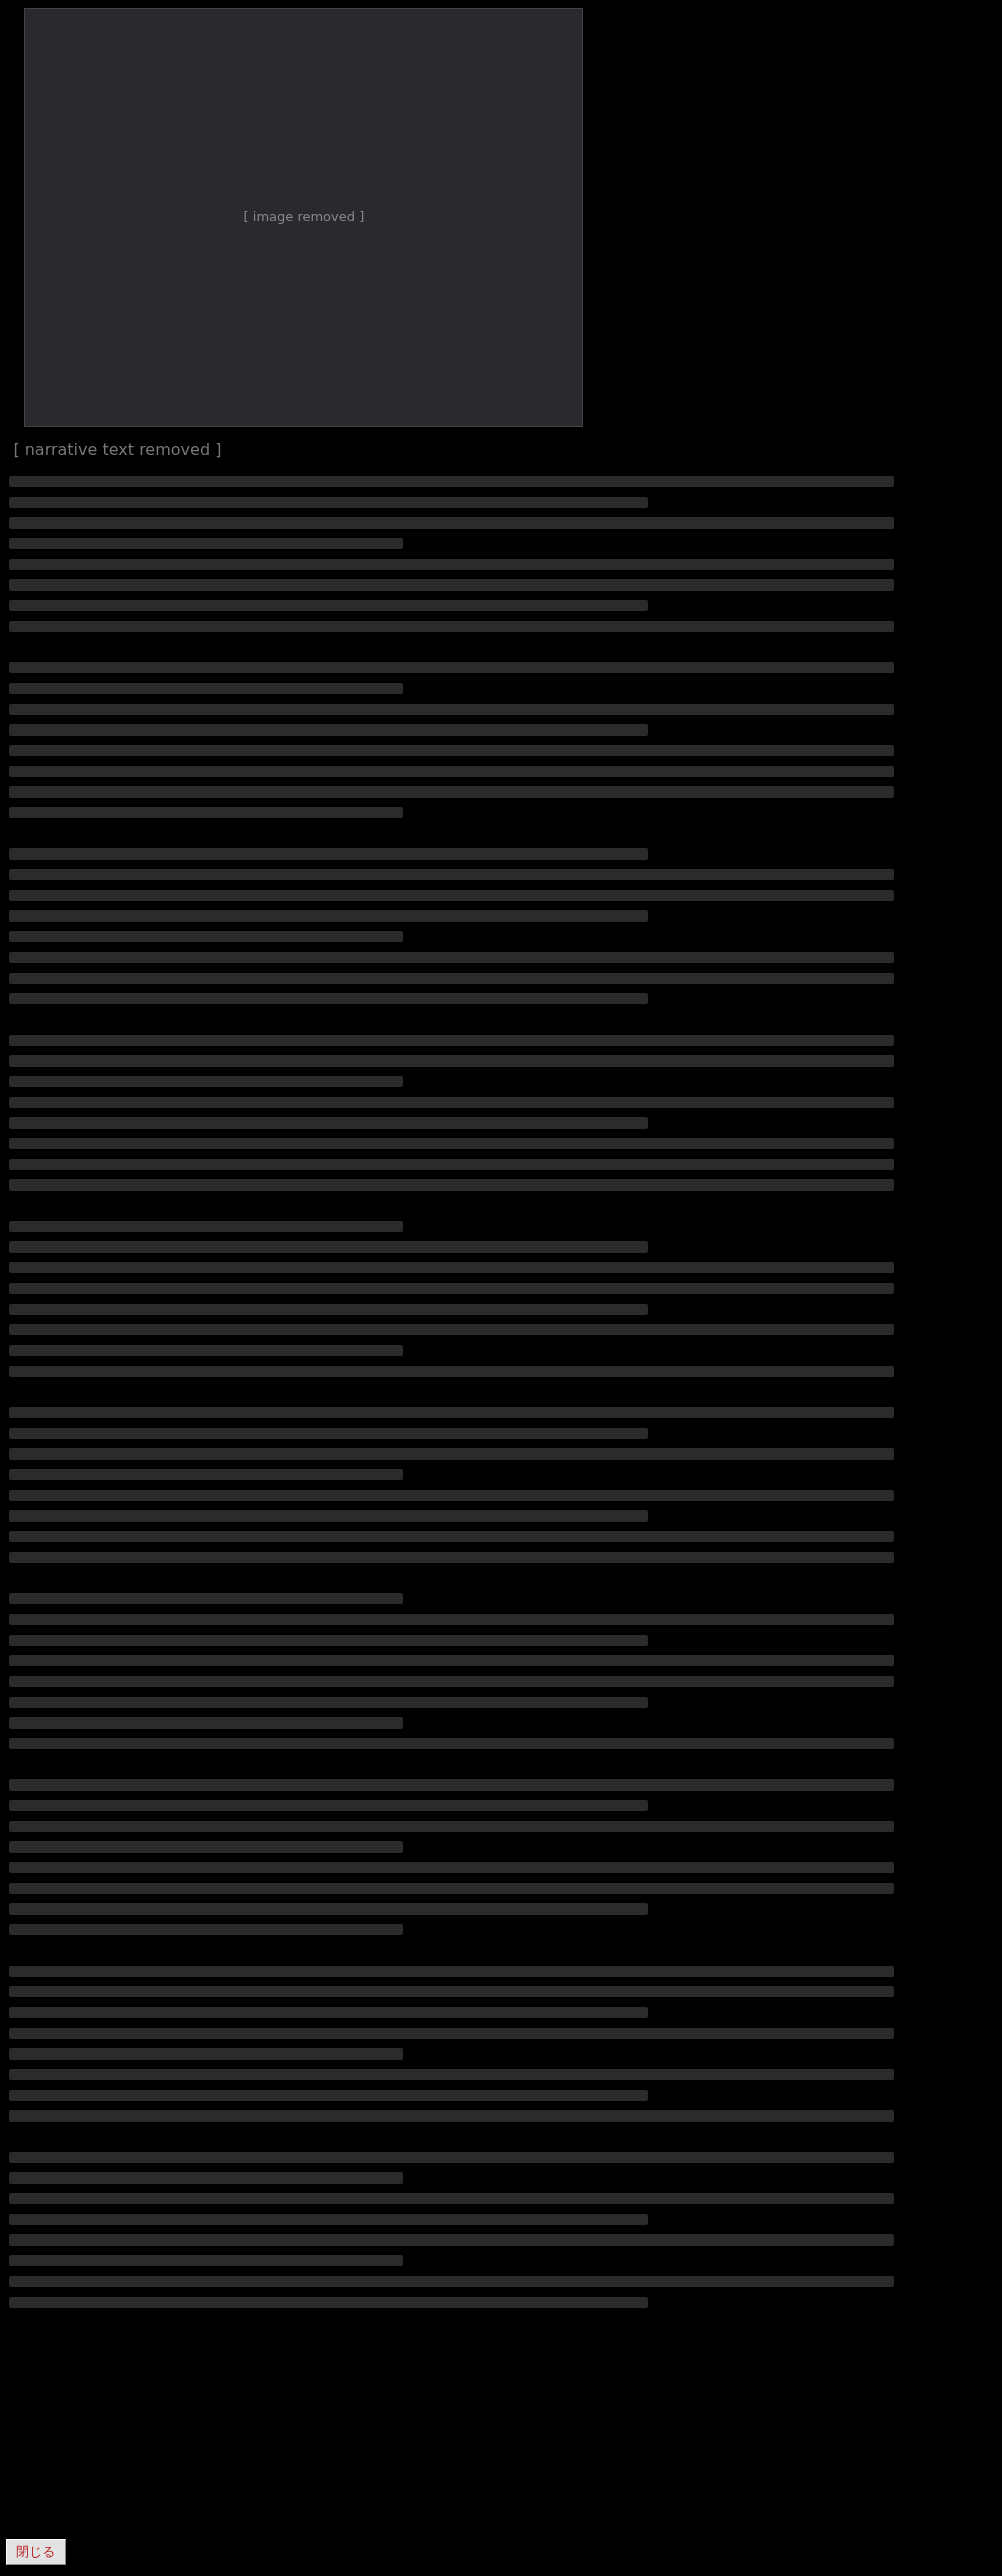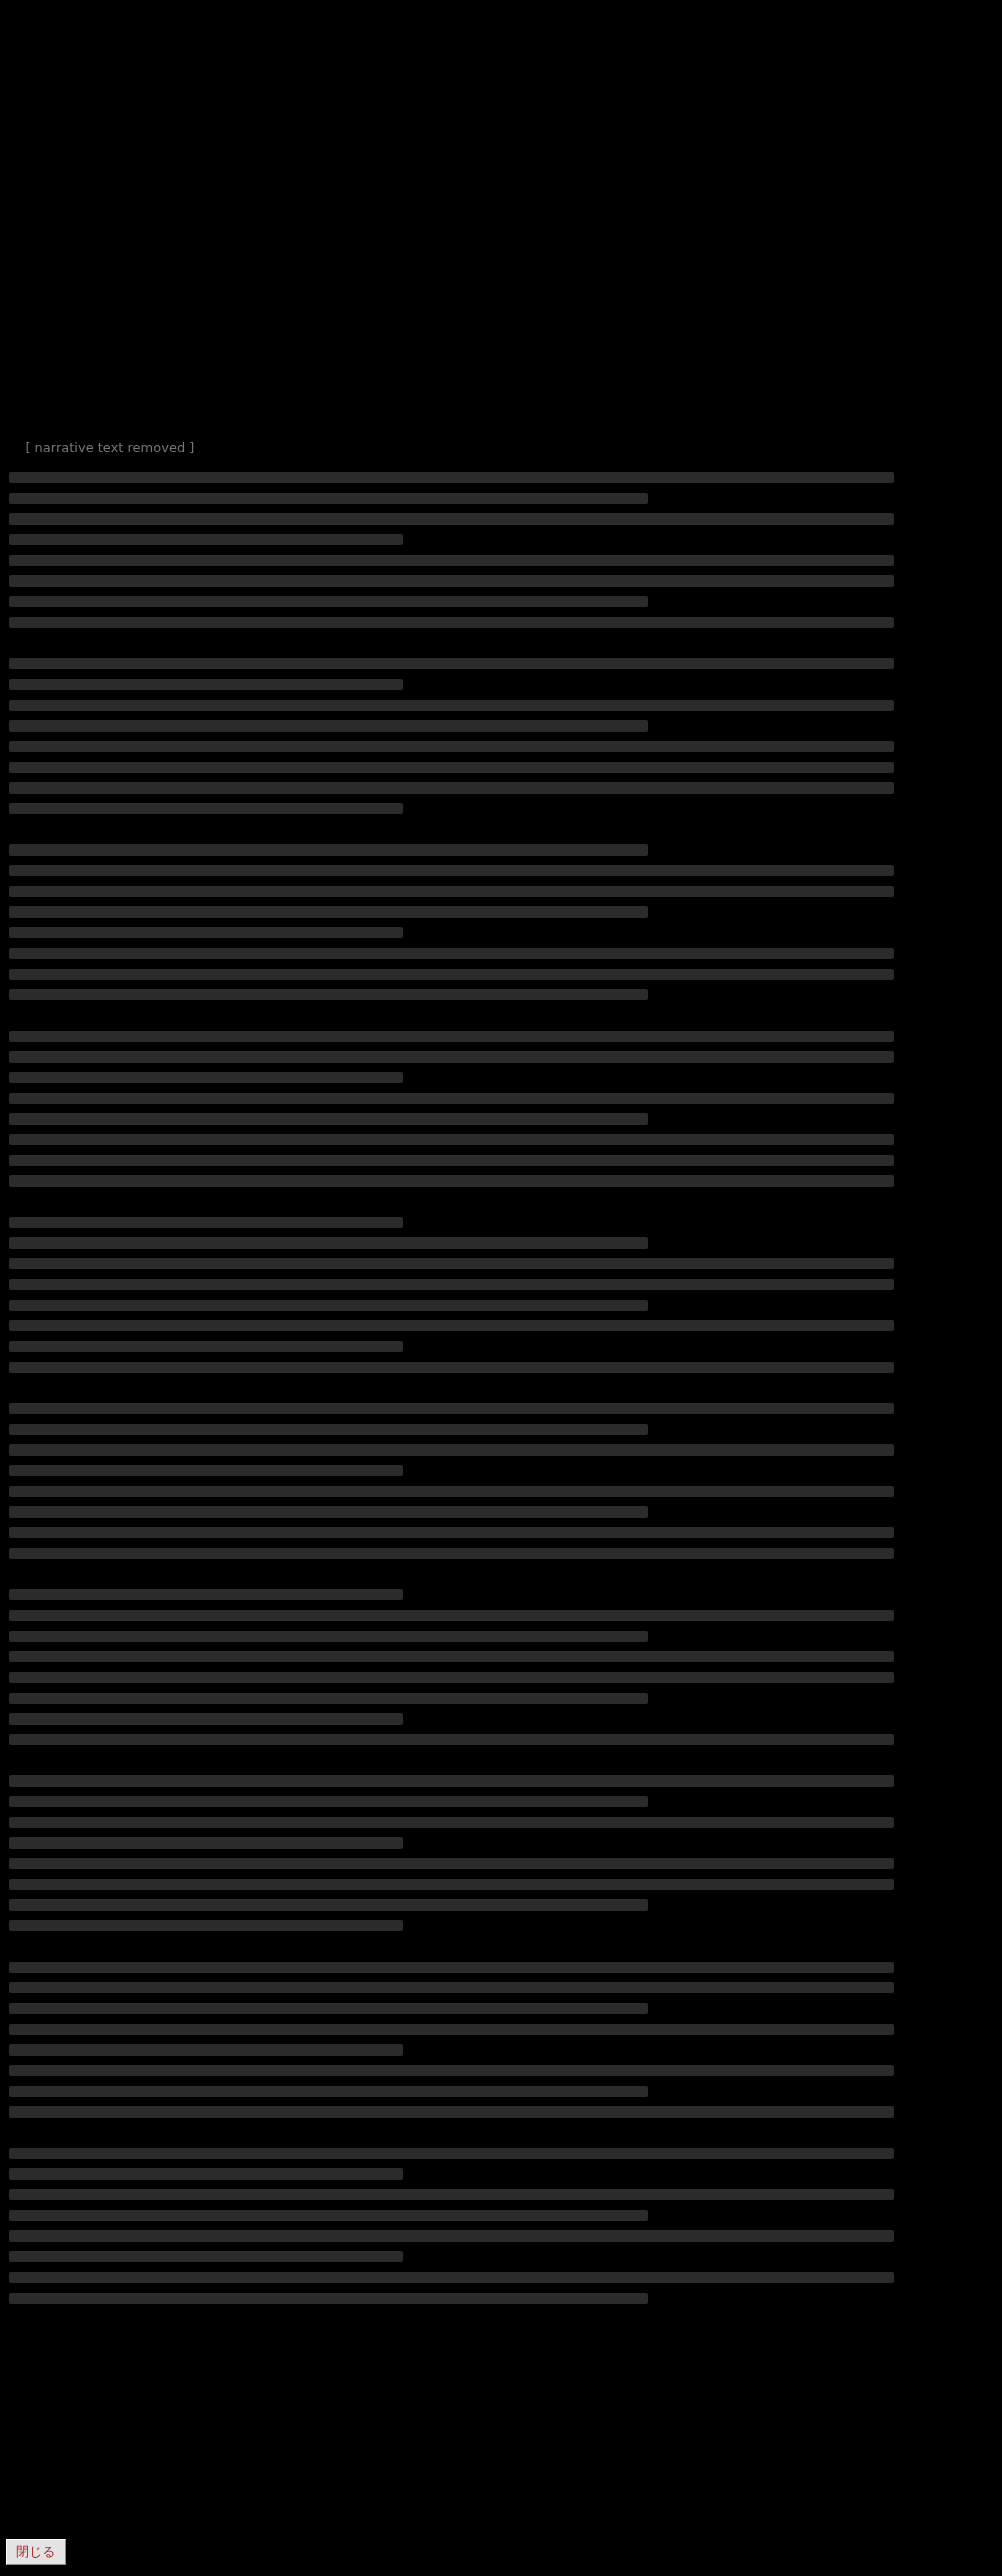--- a/index.html
+++ b/index.html
@@ -50,22 +50,22 @@
     border-radius: 1.9px;
     margin-bottom: 9.4px;
     background: #2b2b2b;
   }
   .redacted-line.short  { width: 40%; }
   .redacted-line.medium { width: 65%; }
   .redacted-line.long   { width: 90%; }
   .redacted-gap { height: 20.7px; }
   .redaction-notice {
     color: #777;
-    font-size: 13px;
-    margin: 0 0 17px 16px;
+    font-size: 16px;
+    margin: 0 0 17px 4px;
   }
   
   .close-button {
     position: absolute;
     left: 5.6px;
     bottom: 11.3px;
     min-width: 55px;
     padding: 2.8px 9.4px;
     background: #e3e3e3;
     border: 0.9px solid #8a8a8a;
@@ -76,20 +76,23 @@
     font-family: "DejaVu Sans", sans-serif;
     cursor: pointer;
     text-align: center;
   }
 </style>
 </head>
 <body>
 
 <div class="page">
 
+  <div class="image-area">
+    <div class="image-placeholder-label">[ image removed ]</div>
+  </div>
 
   <div class="text-area">
     <p class="redaction-notice">[ narrative text removed ]</p>
     <div id="redacted-lines">
         <div class="redacted-line long"></div>
         <div class="redacted-line medium"></div>
         <div class="redacted-line long"></div>
         <div class="redacted-line short"></div>
         <div class="redacted-line long"></div>
         <div class="redacted-line long"></div>

